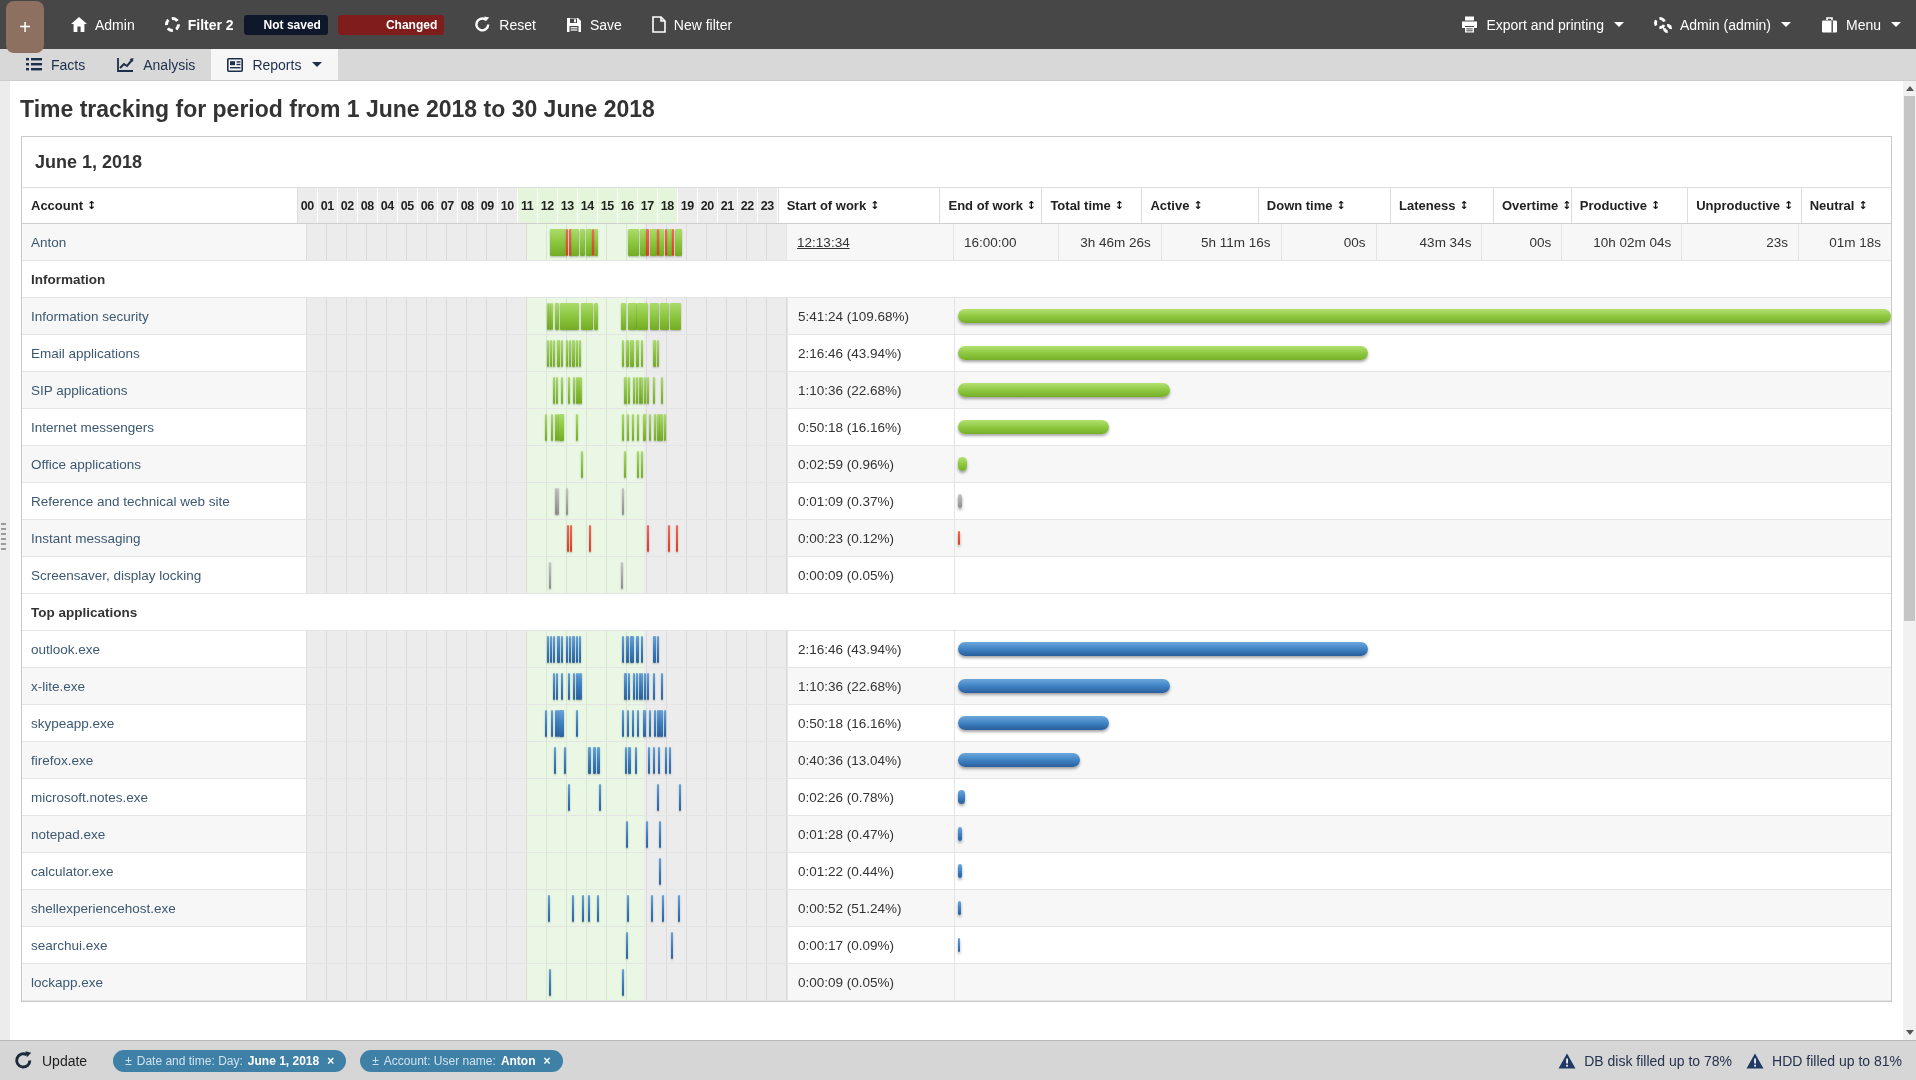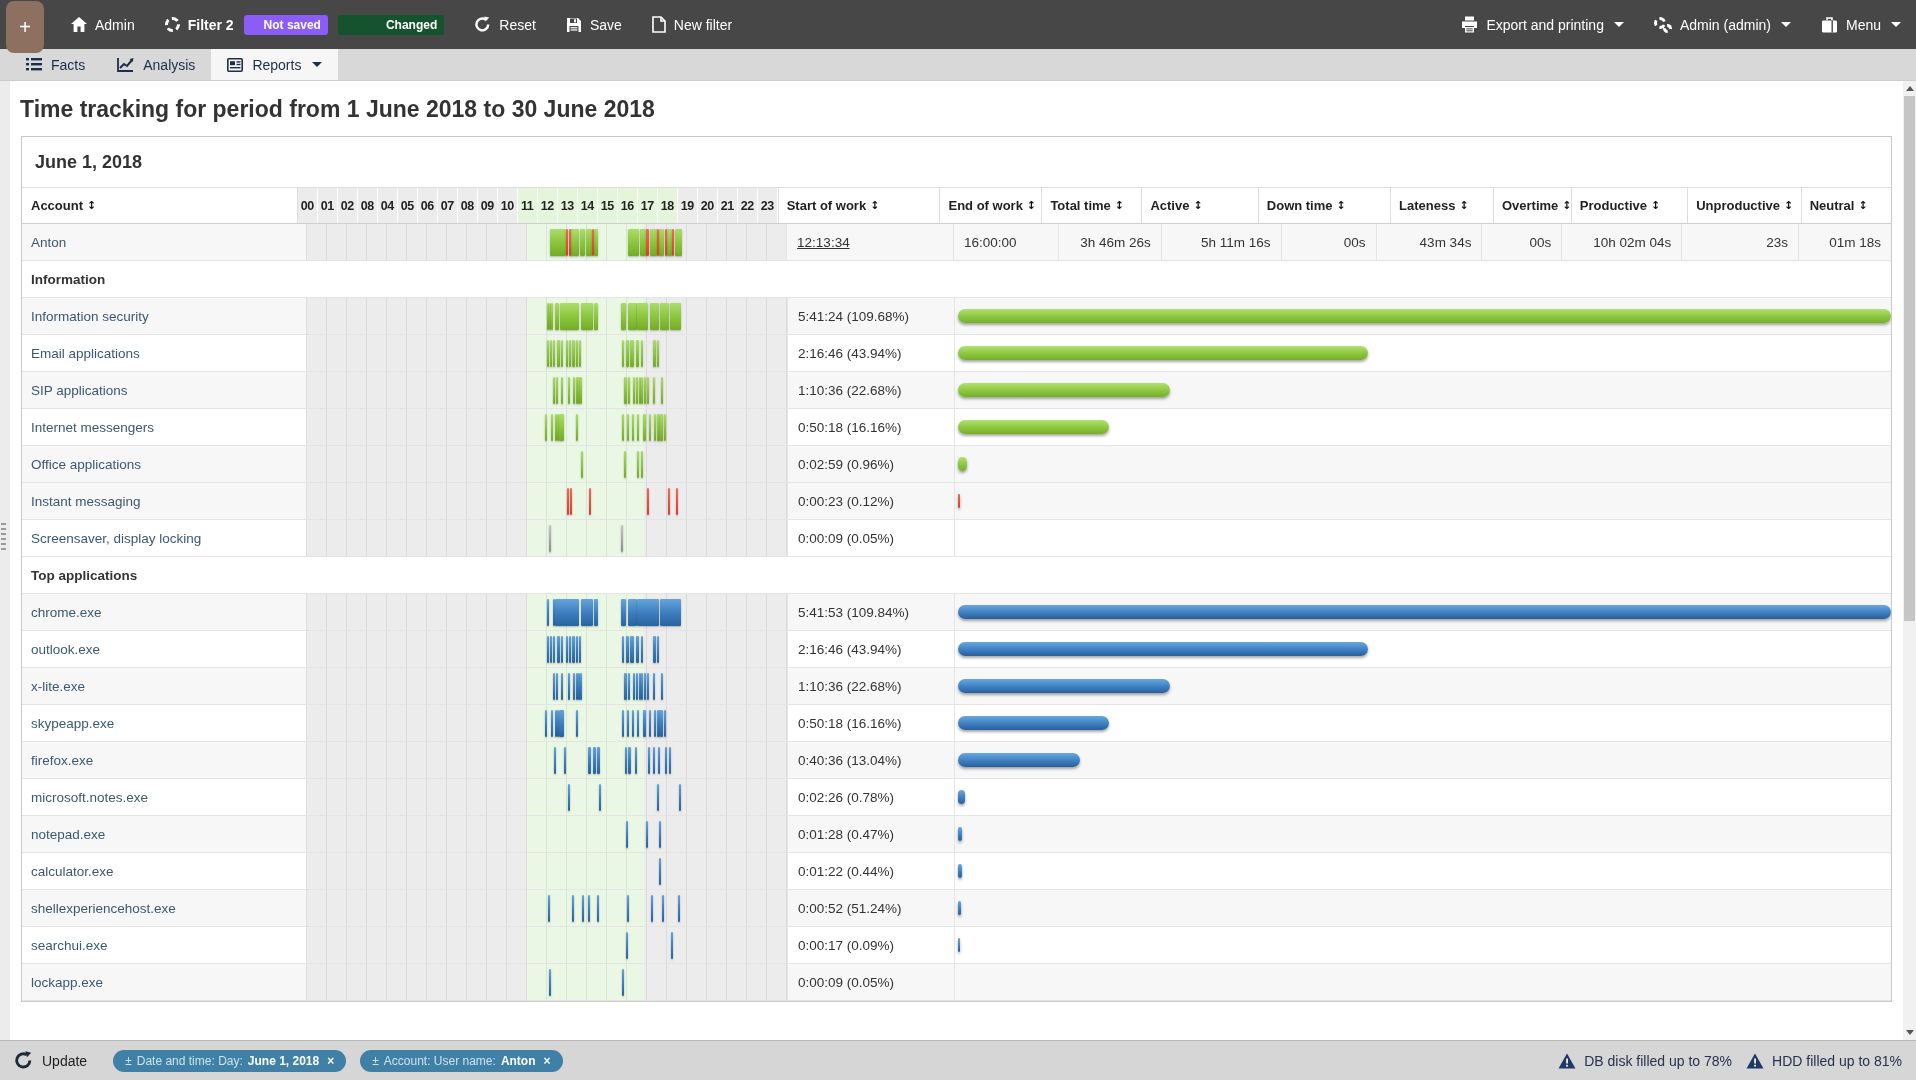--- a/index.html
+++ b/index.html
@@ -15,22 +15,22 @@
   }
   .plus-btn {
     width:38px; height:52px; margin:0 12px 0 6px; background:#8d7060; border:none;
     border-radius:8px; color:#fff; font-size:20px; line-height:20px; cursor:pointer;
     position:relative; top:2px; font-family:"Liberation Sans",sans-serif;
   }
   .nav-item { display:flex; align-items:center; gap:8px; padding:0 15px; height:100%; cursor:pointer; white-space:nowrap; }
   .nav-item svg { flex:none; }
   .nav-filter-label { font-weight:bold; }
   .badge { font-size:12px; font-weight:bold; padding:3px 7px; border-radius:3px; margin-left:2px; }
-  .badge-blue { background:#8b5cf6;padding-left:20px; }
-  .badge-red  { background:#14532d;padding-left:48px; }
+  .badge-blue { background:#0f172a;padding-left:20px; }
+  .badge-red  { background:#7f1d1d;padding-left:48px; }
   .nav-spacer { flex:1; }
   .caret { width:0; height:0; border-left:5px solid transparent; border-right:5px solid transparent; border-top:5px solid #fff; margin-left:2px; }
   .gear-ico { width:15px; height:15px; border:3.5px dashed #fff; border-radius:50%; }
   .gears-ico { position:relative; width:18px; height:16px; }
   .gears-ico i { position:absolute; display:block; border:3px dashed #fff; border-radius:50%; }
   .gears-ico i:first-child { width:12px; height:12px; left:0; top:0; }
   .gears-ico i:last-child  { width:9px;  height:9px;  right:0; bottom:0; }
   
   .tabbar {
     position:absolute; top:49px; left:0; right:0; height:32px; background:#d8d8d8;
@@ -435,20 +435,35 @@
             <div class="seg c-green" style="left: 274.4px; width: 2px;"></div>
             <div class="seg c-green" style="left: 316.8px; width: 2px;"></div>
             <div class="seg c-green" style="left: 329.6px; width: 2px;"></div>
             <div class="seg c-green" style="left: 334.4px; width: 2px;"></div>
           </div>
           <div class="vcell" style="width: 167px;">0:02:59 (0.96%)</div>
           <div class="barcell">
             <div class="pctbar c-green" style="width: 9px;"></div>
           </div>
         </div>
+        <div class="trow">
+          <div class="c-label">
+            <span class="row-label">Reference and technical web site</span>
+          </div>
+          <div class="tl">
+            <div class="seg c-gray" style="left: 247.6px; width: 2px;"></div>
+            <div class="seg c-gray" style="left: 250px; width: 2px;"></div>
+            <div class="seg c-gray" style="left: 258.8px; width: 2px;"></div>
+            <div class="seg c-gray" style="left: 315.2px; width: 2px;"></div>
+          </div>
+          <div class="vcell" style="width: 167px;">0:01:09 (0.37%)</div>
+          <div class="barcell">
+            <div class="pctbar c-gray" style="width: 3.5px;"></div>
+          </div>
+        </div>
         <div class="trow zebra">
           <div class="c-label">
             <span class="row-label">Instant messaging</span>
           </div>
           <div class="tl">
             <div class="seg c-red" style="left: 259.6px; width: 2px;"></div>
             <div class="seg c-red" style="left: 262.8px; width: 2px;"></div>
             <div class="seg c-red" style="left: 282px; width: 2px;"></div>
             <div class="seg c-red" style="left: 339.6px; width: 2px;"></div>
             <div class="seg c-red" style="left: 361.2px; width: 2px;"></div>
@@ -464,40 +479,20 @@
             <span class="row-label">Screensaver, display locking</span>
           </div>
           <div class="tl">
             <div class="seg c-gray" style="left: 241.6px; width: 2px;"></div>
             <div class="seg c-gray" style="left: 314.4px; width: 2px;"></div>
           </div>
           <div class="vcell" style="width: 167px;">0:00:09 (0.05%)</div>
           <div class="barcell"></div>
         </div>
         <div class="section-row">Top applications</div>
-        <div class="trow zebra">
-          <div class="c-label">
-            <span class="row-label">chrome.exe</span>
-          </div>
-          <div class="tl">
-            <div class="seg c-blue" style="left: 240.4px; width: 2px;"></div>
-            <div class="seg c-blue" style="left: 246px; width: 2px;"></div>
-            <div class="seg c-blue" style="left: 248.4px; width: 23.6px;"></div>
-            <div class="seg c-blue" style="left: 273.6px; width: 12.4px;"></div>
-            <div class="seg c-blue" style="left: 286.8px; width: 4.4px;"></div>
-            <div class="seg c-blue" style="left: 314.4px; width: 4.8px;"></div>
-            <div class="seg c-blue" style="left: 321.2px; width: 8.4px;"></div>
-            <div class="seg c-blue" style="left: 330.4px; width: 21.6px;"></div>
-            <div class="seg c-blue" style="left: 352.8px; width: 20.8px;"></div>
-          </div>
-          <div class="vcell" style="width: 167px;">5:41:53 (109.84%)</div>
-          <div class="barcell">
-            <div class="pctbar c-blue" style="width: 935px;"></div>
-          </div>
-        </div>
         <div class="trow">
           <div class="c-label">
             <span class="row-label">outlook.exe</span>
           </div>
           <div class="tl">
             <div class="seg c-blue" style="left: 240px; width: 2px;"></div>
             <div class="seg c-blue" style="left: 242.8px; width: 2px;"></div>
             <div class="seg c-blue" style="left: 246px; width: 2px;"></div>
             <div class="seg c-blue" style="left: 250px; width: 3.2px;"></div>
             <div class="seg c-blue" style="left: 254px; width: 2px;"></div>

